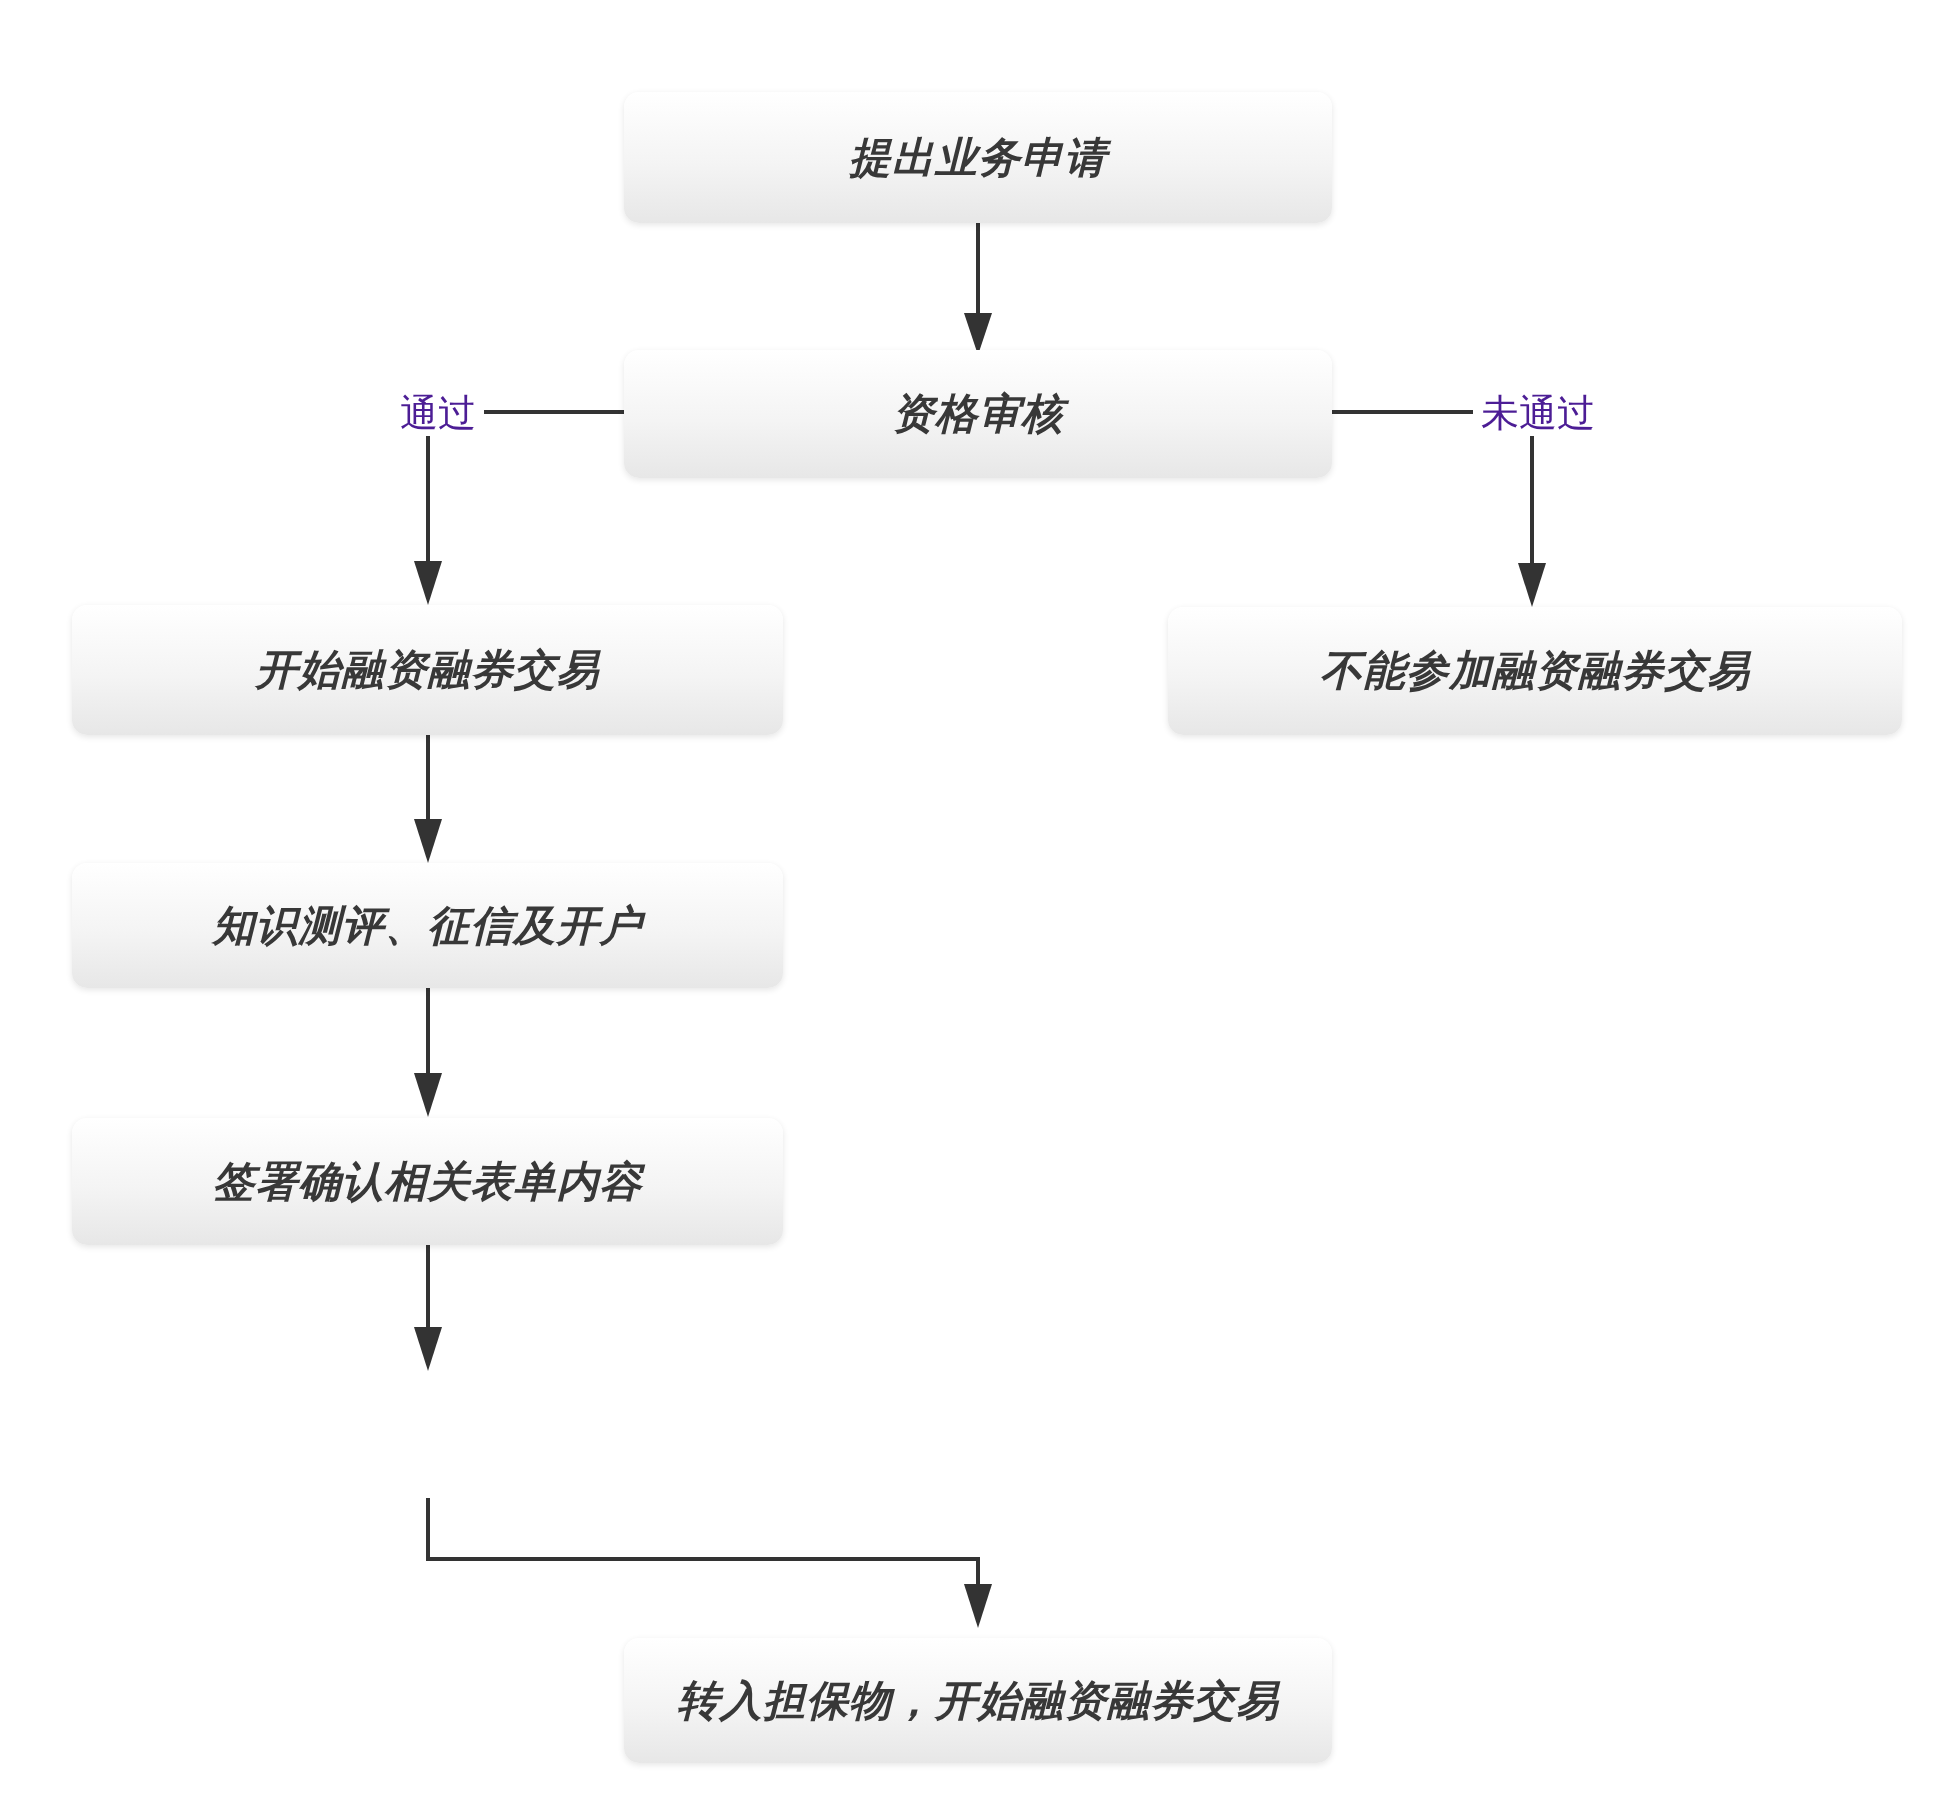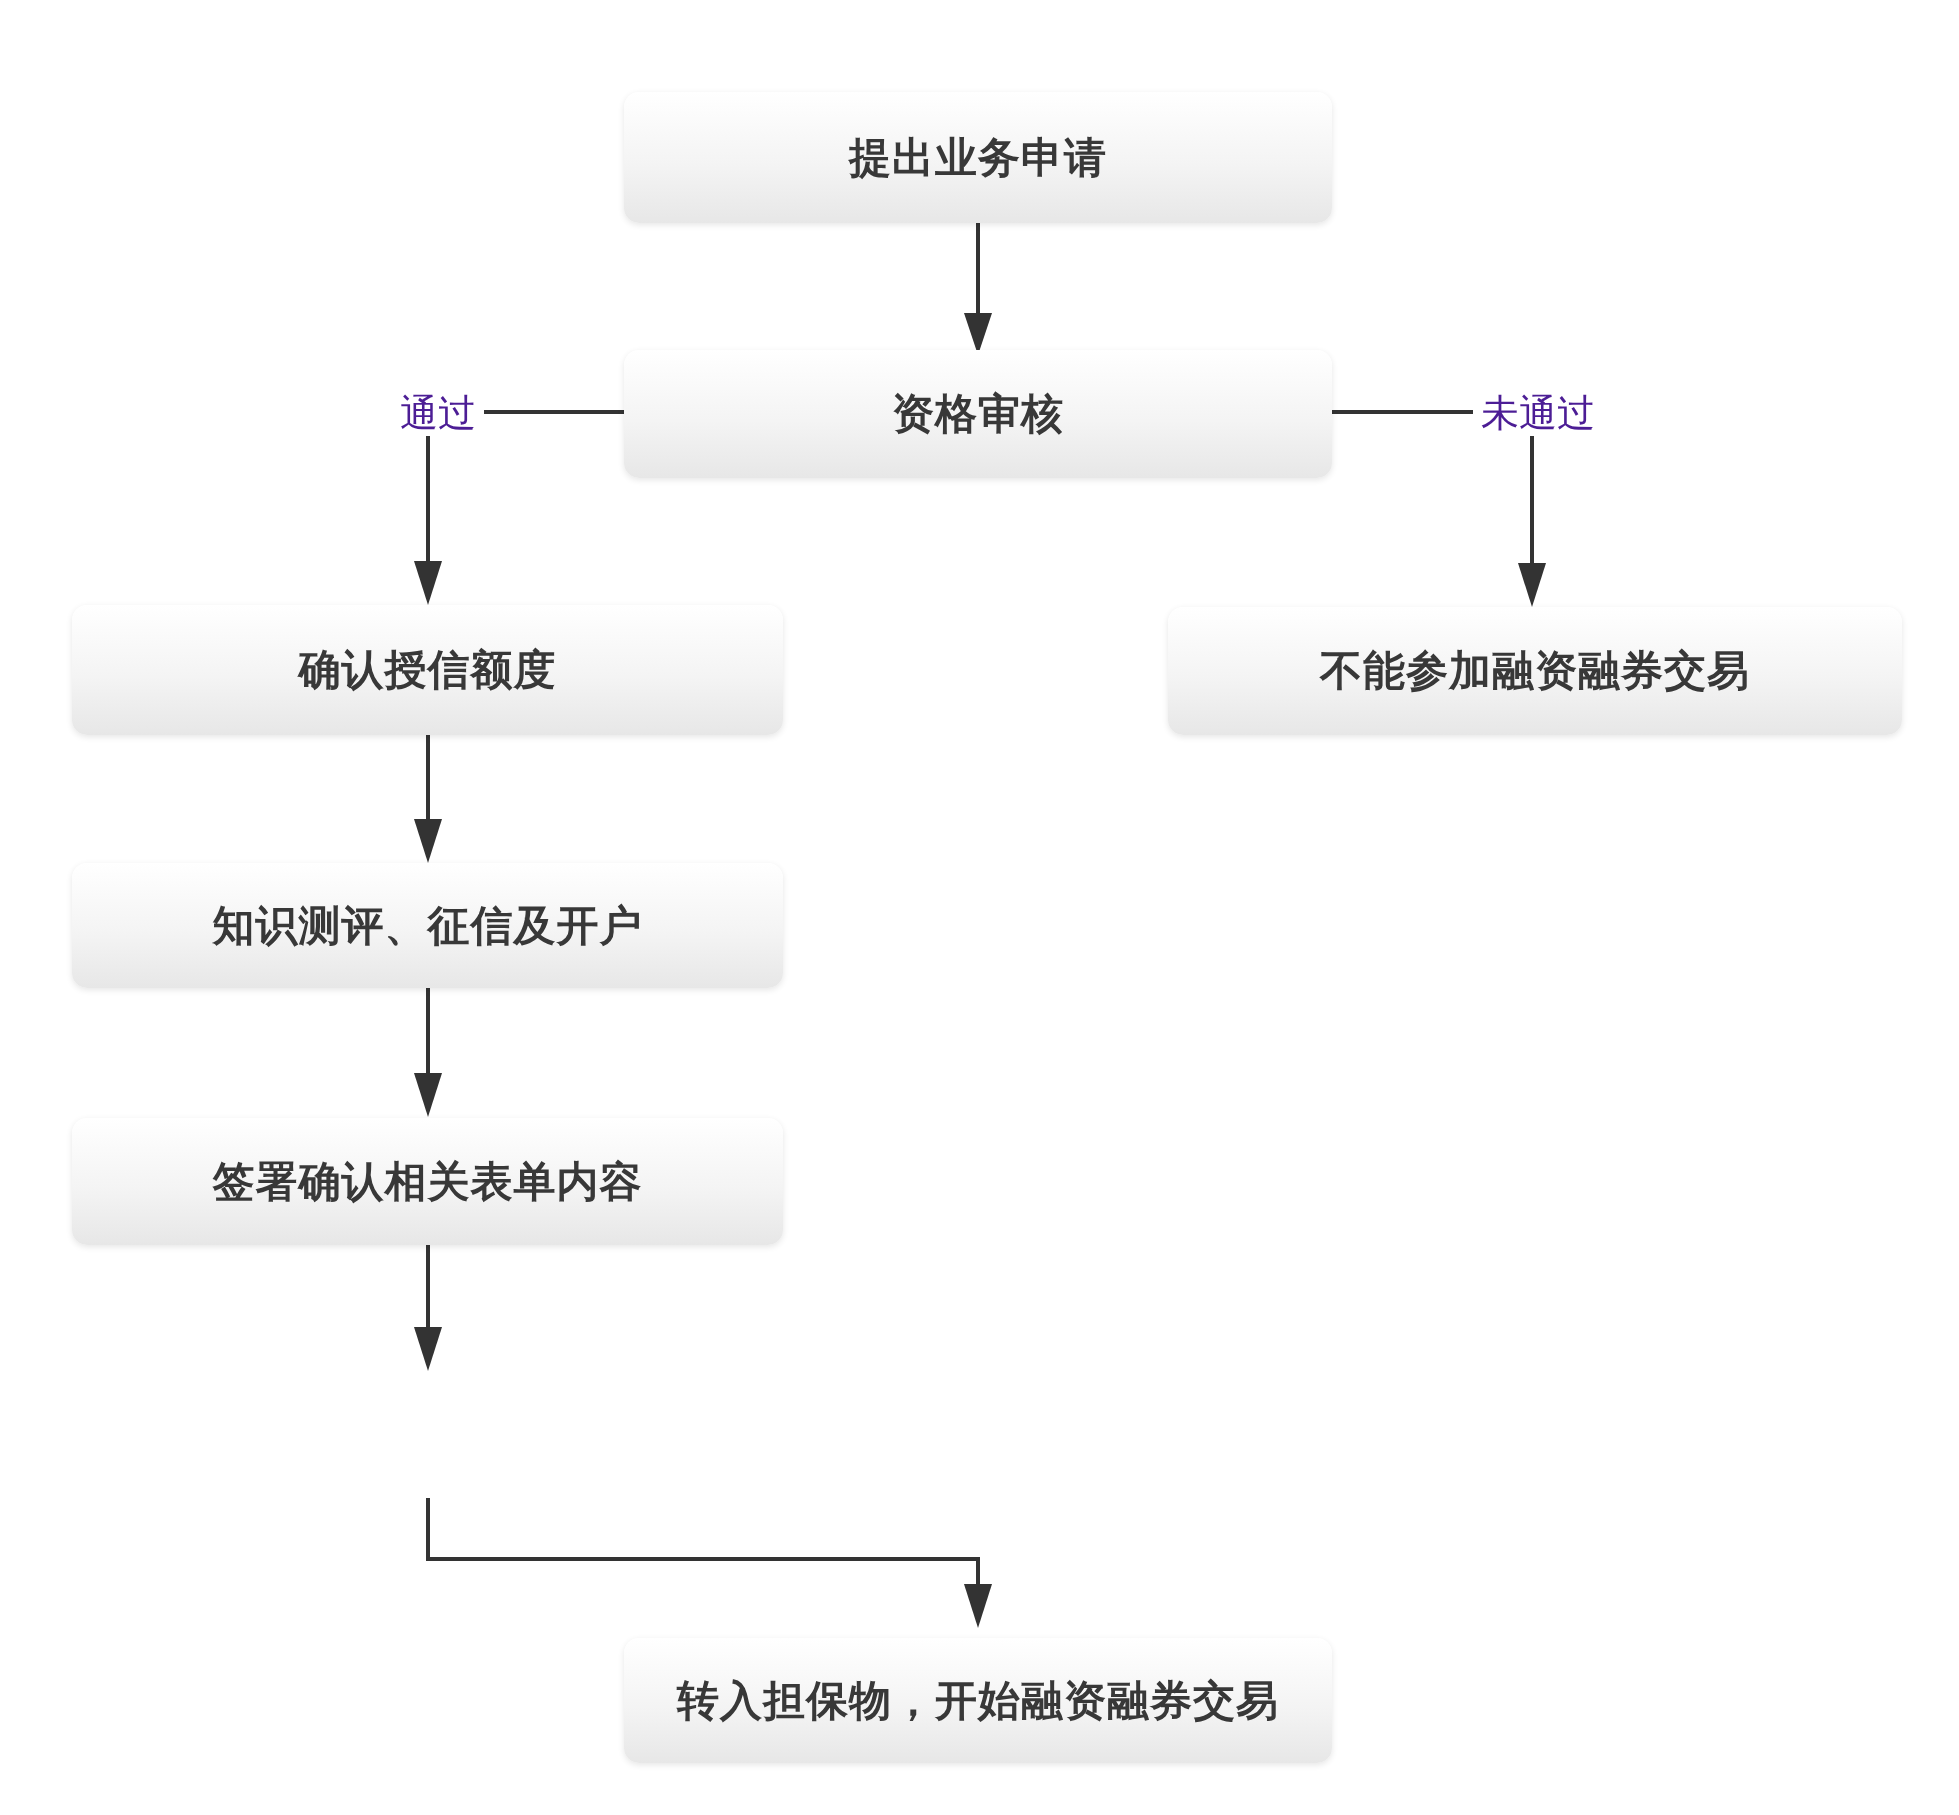--- a/index.html
+++ b/index.html
@@ -21,20 +21,21 @@
     justify-content:center;
     border-radius:15px;
     background:linear-gradient(180deg,#ffffff 0%,#f4f4f4 55%,#e7e7e7 100%);
     box-shadow:0 2px 6px rgba(0,0,0,0.10);
     color:#383838;
     font-size:42px;
     font-weight:bold;
     letter-spacing:1px;
     text-align:center;
     white-space:nowrap;
+    font-style:italic;
   }
   #node-apply      { left:624px;  top:92px;   width:708px; height:131px; }
   #node-review     { left:624px;  top:350px;  width:708px; height:128px; }
   #node-education  { left:72px;   top:605px;  width:711px; height:130px; }
   #node-rejected   { left:1168px; top:607px;  width:734px; height:128px; }
   #node-assessment { left:72px;   top:863px;  width:711px; height:125px; }
   #node-sign       { left:72px;   top:1118px; width:711px; height:127px; }
   #node-credit     { left:72px;   top:1373px; width:711px; height:125px; }
   #node-trade      { left:624px;  top:1638px; width:708px; height:125px; }
   .edge-label {
@@ -96,21 +97,21 @@
 
   <div class="node" id="node-apply">
     <span>提出业务申请</span>
   </div>
 
   <div class="node" id="node-review">
     <span>资格审核</span>
   </div>
 
   <div class="node" id="node-education">
-    <span>确认授信额度</span>
+    <span>开始融资融券交易</span>
   </div>
 
   <div class="node" id="node-rejected">
     <span>不能参加融资融券交易</span>
   </div>
 
   <div class="node" id="node-assessment">
     <span>知识测评、征信及开户</span>
   </div>
 

